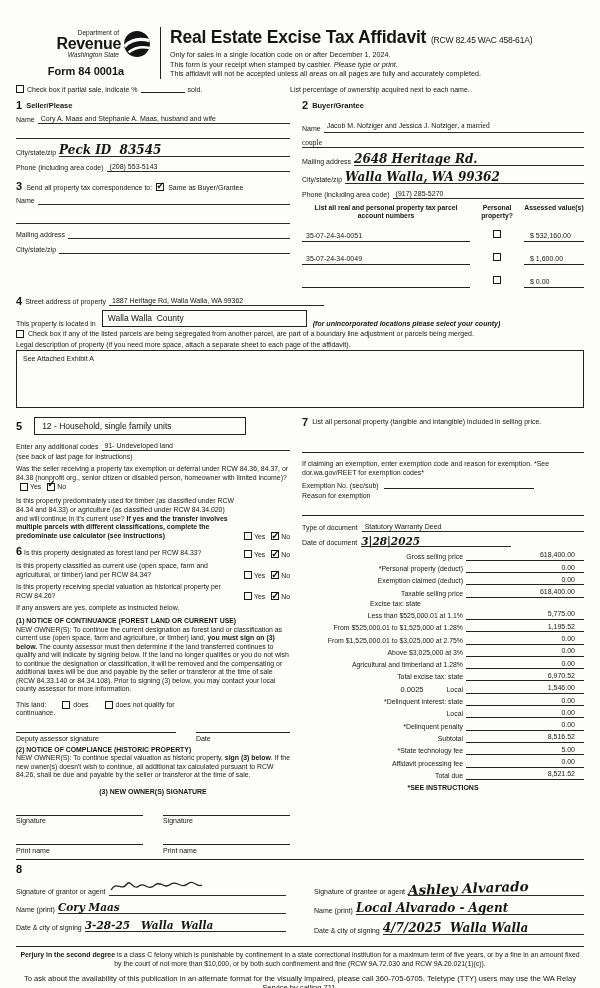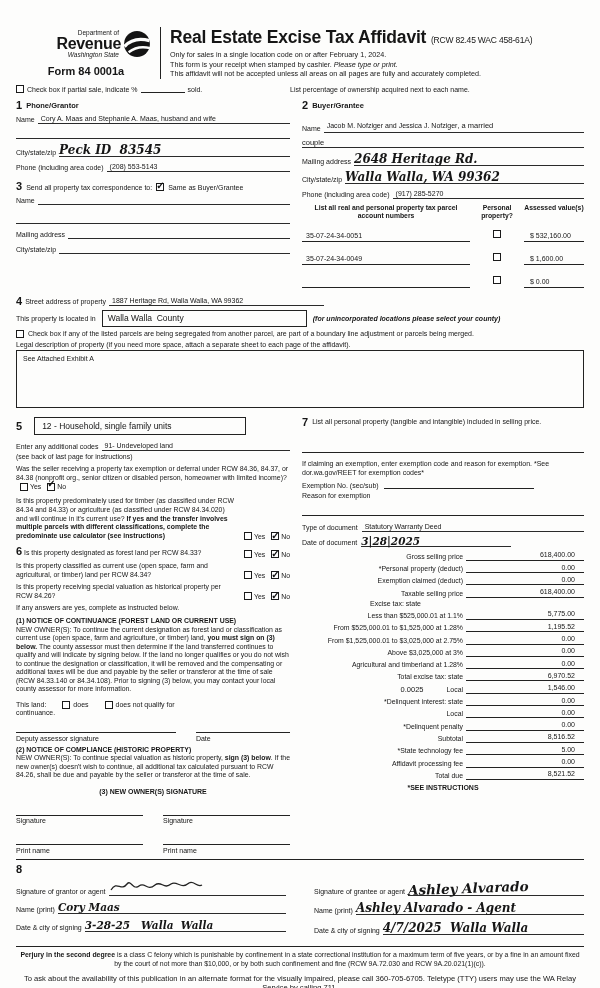--- a/index.html
+++ b/index.html
@@ -1,20 +1,20 @@
 <!DOCTYPE html>
 <html><head>
 <meta charset="utf-8">
 <style>
 *{margin:0;padding:0;box-sizing:border-box}
 html,body{width:600px;height:988px}
 body{background:#f2f2ef;font-family:"Liberation Sans",sans-serif;color:#161616}
 .page{width:600px;height:988px;background:#fdfdfc;padding:26px 16px 0;overflow:hidden;position:relative}
 .b{font-weight:bold}.i{font-style:italic}
-.mono{font-family:Liberation Sans, sans-serif;font-size:7.5px}
+.mono{font-family:Liberation Serif, serif;font-size:7.5px}
 .hand{font-family:"DejaVu Serif",serif;font-style:italic;font-weight:600;font-size:10.5px;line-height:1;white-space:pre}
 .hand-lg{font-size:12px}
 .fill{border-bottom:1px solid #2a2a2a;display:inline-block;min-height:10px}
 .grow{flex:1}
 .cb{display:inline-block;width:8px;height:8px;border:1.1px solid #1a1a1a;position:relative;flex:none;background:#fff}
 .cb.checked::after{content:"✓";position:absolute;left:-1px;top:-3.5px;font-size:10px;font-weight:bold;color:#111}
 .sec-num{font-size:11px;font-weight:bold;line-height:10px}
 
 .header{display:flex;margin-bottom:4px}
 .logo{width:140px;flex:none;padding-top:3px}
@@ -43,21 +43,21 @@
 .fv{font-size:7px;padding-left:3px;line-height:9px}
 
 .pthead{display:flex;font-size:6.8px;font-weight:bold;text-align:center;line-height:8px;margin:2px 0 4px}
 .ph1{width:168px}.ph2{width:54px}.ph3{flex:1}
 .prow{display:flex;align-items:flex-end;margin-bottom:5px}
 .pparcel{width:168px;border-bottom:1px solid #222;font-size:7px;padding-left:4px;min-height:10px}
 .pcbw{width:54px;text-align:center}
 .pval{flex:1;border-bottom:1px solid #222;font-size:7px;padding-left:6px;min-height:10px}
 
 .s4row{display:flex;align-items:flex-end;gap:3px;margin:3px 0 4px}
-.countyrow{display:flex;align-items:center;gap:6px;font-size:7px;margin-bottom:3px}
+.countyrow{display:flex;align-items:flex-end;gap:6px;font-size:7px;margin-bottom:3px}
 .countybox{border:1.2px solid #222;width:205px;padding:2.5px 5px;font-size:8.5px;white-space:pre}
 .segrow{display:flex;gap:4px;font-size:7px;align-items:flex-start;margin-bottom:3px}
 .legallabel{font-size:7px;margin-bottom:2px}
 .legalbox{border:1.4px solid #222;height:58px;padding:4px 6px;font-size:7px;margin:1px 0 9px}
 
 .s5head{display:flex;gap:12px;align-items:center;margin-bottom:6px}
 .codebox{border:1.2px solid #222;padding:3px 7px;font-size:8.5px;width:212px}
 .q{font-size:6.9px;line-height:8.6px;margin-bottom:4px}
 .yn{display:inline-flex;gap:2px;align-items:center;white-space:nowrap;font-size:6.9px}
 .yn .cb{margin-left:4px}
@@ -120,42 +120,42 @@
         </svg>
       </div>
       <div class="formno">Form 84 0001a</div>
     </div>
     <div class="vline"></div>
     <div class="titleblk">
       <div class="title">
         <span>Real Estate Excise Tax Affidavit</span>
         <span class="titlecode">(RCW 82.45 WAC 458-61A)</span>
       </div>
-      <div class="note">Only for sales in a single location code on or after February 1, 2024.</div>
+      <div class="note">Only for sales in a single location code on or after December 1, 2024.</div>
       <div class="note">
         <span>This form is your receipt when stamped by cashier.</span>
         <span class="i">Please type or print.</span>
       </div>
       <div class="note">This affidavit will not be accepted unless all areas on all pages are fully and accurately completed.</div>
     </div>
   </div>
 
   <div class="partialrow">
     <span class="cb"></span>
     <span>Check box if partial sale, indicate %</span>
     <span class="pblank"></span>
     <span>sold.</span>
     <span class="ownership">List percentage of ownership acquired next to each name.</span>
   </div>
 
   <div class="cols">
     <div class="c-left">
       <div class="sechead">
         <span class="sec-num">1</span>
-        <span>Phone/Grantor</span>
+        <span>Seller/Please</span>
       </div>
       <div class="frow">
         <span class="flabel">Name</span>
         <span class="fill grow fv">Cory A. Maas and Stephanie A. Maas, husband and wife</span>
       </div>
       <div class="frow">
           <span class="fill grow"></span>
         </div>
       <div class="frow">
         <span class="flabel">City/state/zip</span>
@@ -500,21 +500,21 @@
           <span class="fill grow hand">3-28-25   Walla  Walla</span>
         </div>
       </div>
       <div class="s8col">
         <div class="frow">
           <span class="flabel">Signature of grantee or agent</span>
           <span class="fill grow"><span class="hand sigbig">Ashley Alvarado</span></span>
         </div>
         <div class="frow">
           <span class="flabel">Name (print)</span>
-          <span class="fill grow hand hand-lg">Ashley Alvarado - Agent</span>
+          <span class="fill grow hand hand-lg">Local Alvarado - Agent</span>
         </div>
         <div class="frow">
           <span class="flabel">Date &amp; city of signing</span>
           <span class="fill grow hand hand-lg">4/7/2025  Walla Walla</span>
         </div>
       </div>
     </div>
   </div>
 
   <div class="rule"></div>

